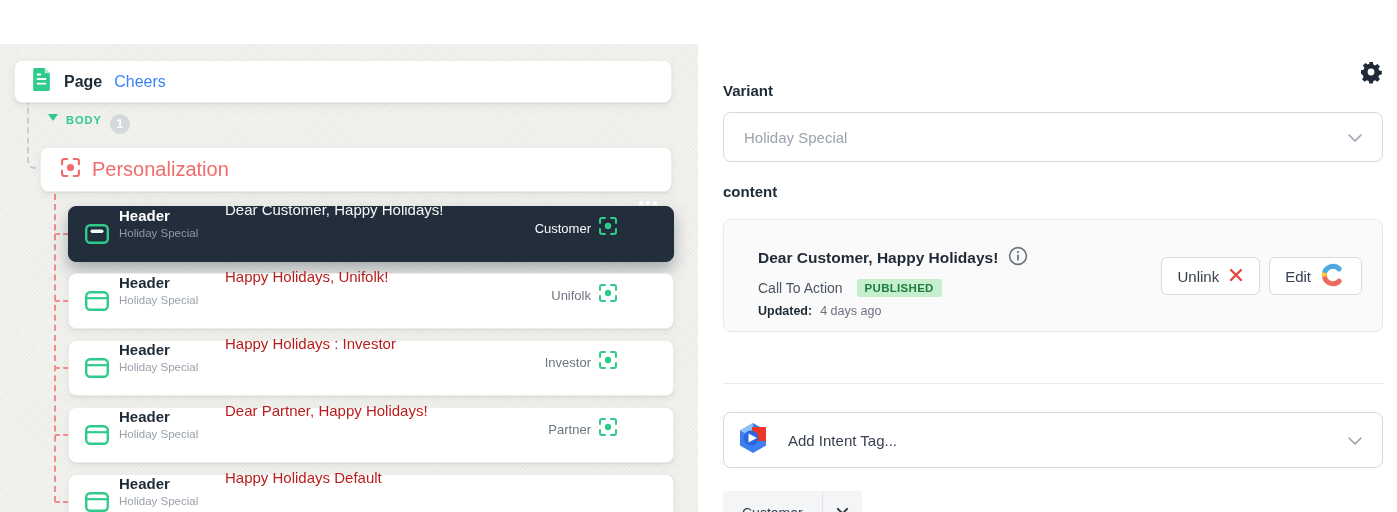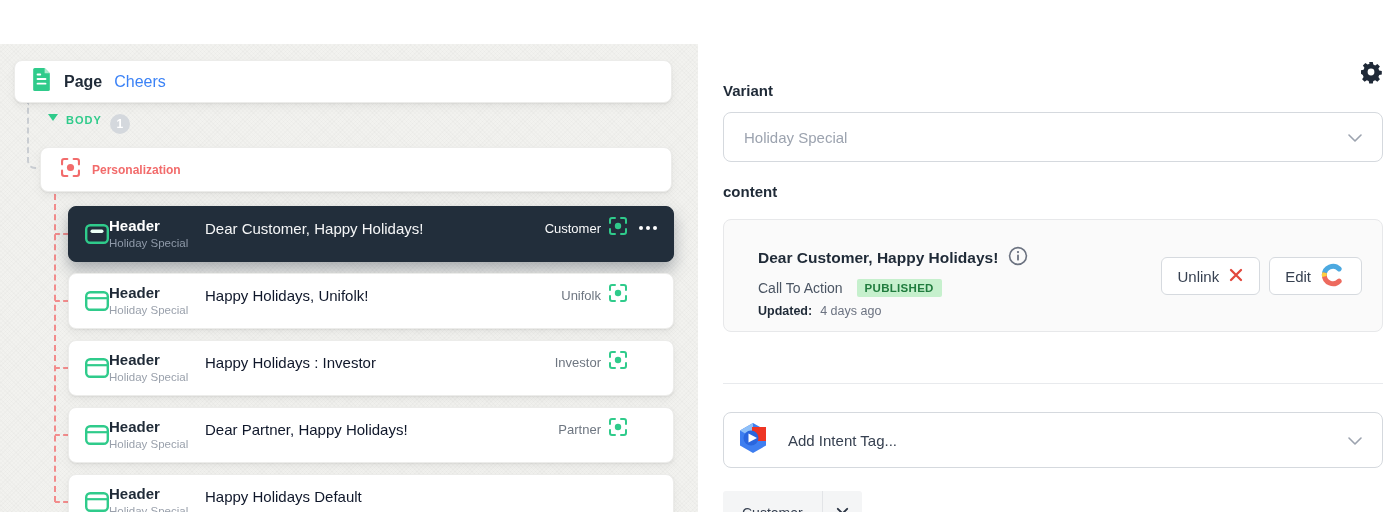--- a/index.html
+++ b/index.html
@@ -23,43 +23,43 @@
 
   .body-row { position:absolute; left:48px; top:70px; display:flex; align-items:flex-start; gap:8px; cursor:pointer; }
   .tri { width:0; height:0; border-left:5px solid transparent; border-right:5px solid transparent;
          border-top:7px solid #2fcb8b; }
   .body-label { font-size:11px; font-weight:700; letter-spacing:1px; color:#2fcb8b; }
   .count-badge { width:20px; height:20px; border-radius:50%; background:#d4d8dd; color:#fff;
                  font-size:12px; font-weight:700; display:flex; align-items:center; justify-content:center; }
 
   .pers-card { position:absolute; left:40px; top:103px; width:632px; height:45px;
                display:flex; align-items:center; padding:0 20px; gap:12px; cursor:pointer; }
-  .pers-label { font-size:12px; font-weight:700; color:#f26b6b; }
+  .pers-label { font-size:20px; font-weight:400; color:#f26b6b; }
 
   
   .gray-elbow { position:absolute; left:27px; top:59px; width:12px; height:66px;
                 border-left:2px dashed #c9cdd2; border-bottom:2px dashed #c9cdd2;
                 border-bottom-left-radius:8px; }
   .red-vline { position:absolute; left:54px; top:150px; height:308px; border-left:2px dashed #f28c8c; }
   .red-stub { position:absolute; left:55px; width:13px; border-top:2px dashed #f28c8c; }
 
   
-  .hrow { position:absolute; left:68px; width:606px; height:56px; display:flex; align-items:center;
-          padding:0 16px 0 16px; cursor:pointer; }
+  .hrow { position:absolute; left:68px; width:606px; height:56px; display:flex; 
+          padding:0 16px 0 16px; gap:10px; cursor:pointer; }
   .hrow { background:#fff; border:1px solid #ececea; border-radius:8px;
           box-shadow:0 1px 2px rgba(0,0,0,.06), 0 4px 10px rgba(0,0,0,.05); }
   .hrow.dark { background:#222e3b; border-color:#222e3b;
                box-shadow:0 8px 16px rgba(34,46,59,.35); }
   .hicon { flex:0 0 24px; display:flex; align-items:center; }
   .type-block { width:96px; display:flex; flex-direction:column; line-height:1.2; }
   .htype { font-size:15px; font-weight:700; color:#1f2a37; }
   .hsub { font-size:11.5px; color:#9aa1ac; margin-top:2px; }
   .dark .htype { color:#ffffff; }
   .dark .hsub { color:#8e99a8; }
-  .htext { flex:1; font-size:15px; color:#0f172a; transform:translateY(-6px); white-space:nowrap;
+  .htext { flex:1; font-size:15px; color:#b91c1c; transform:translateY(-6px); white-space:nowrap;
            overflow:hidden; text-overflow:ellipsis; }
   .dark .htext { color:#f5f6f7; }
   .aud { display:flex; align-items:center; gap:8px; transform:translateY(-6px); }
   .audlabel { font-size:13px; color:#6e7681; }
   .dark .audlabel { color:#f9fafb; }
   .kebab { display:flex; gap:3px; margin-left:12px; transform:translateY(-6px); visibility:hidden; }
   .dark .kebab { visibility:visible; }
   .kebab i { width:4px; height:4px; border-radius:50%; background:#fff; }
 
   

